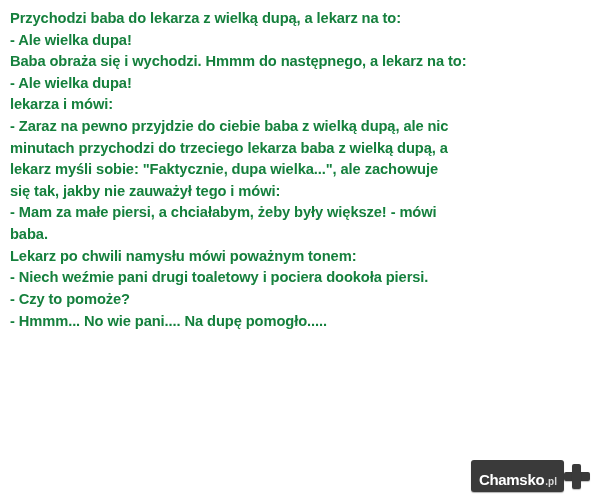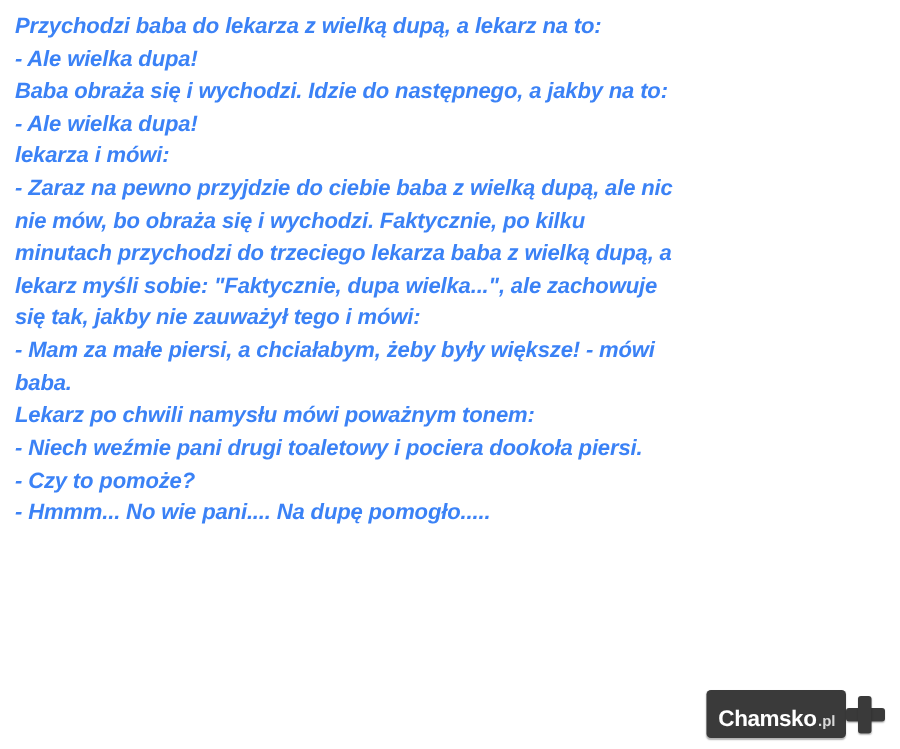--- a/index.html
+++ b/index.html
@@ -16,24 +16,23 @@
   .page {
     position: relative;
     width: 600px;
     height: 499px;
     box-sizing: border-box;
     padding: 8px 10px 0 10px;
   }
   .joke-body {
     font-size: 14.7px;
     font-weight: bold;
-    color: #3b82f6;
+    color: #15803d;
     line-height: 1.47;
     letter-spacing: -0.1px;
-    font-style: italic;
   }
   .joke-line {
     margin: 0;
     padding: 0;
   }
   .watermark {
     position: absolute;
     right: 8px;
     bottom: 8px;
     display: flex;
@@ -89,25 +88,24 @@
   }
 </style>
 </head>
 <body>
 
 <div class="page">
 
   <div class="joke-body">
     <p class="joke-line">Przychodzi baba do lekarza z wielką dupą, a lekarz na to:</p>
     <p class="joke-line">- Ale wielka dupa!</p>
-    <p class="joke-line">Baba obraża się i wychodzi. Idzie do następnego, a jakby na to:</p>
+    <p class="joke-line">Baba obraża się i wychodzi. Hmmm do następnego, a lekarz na to:</p>
     <p class="joke-line">- Ale wielka dupa!</p>
     <p class="joke-line">lekarza i mówi:</p>
     <p class="joke-line">- Zaraz na pewno przyjdzie do ciebie baba z wielką dupą, ale nic</p>
-    <p class="joke-line">nie mów, bo obraża się i wychodzi. Faktycznie, po kilku</p>
     <p class="joke-line">minutach przychodzi do trzeciego lekarza baba z wielką dupą, a</p>
     <p class="joke-line">lekarz myśli sobie: "Faktycznie, dupa wielka...", ale zachowuje</p>
     <p class="joke-line">się tak, jakby nie zauważył tego i mówi:</p>
     <p class="joke-line">- Mam za małe piersi, a chciałabym, żeby były większe! - mówi</p>
     <p class="joke-line">baba.</p>
     <p class="joke-line">Lekarz po chwili namysłu mówi poważnym tonem:</p>
     <p class="joke-line">- Niech weźmie pani drugi toaletowy i pociera dookoła piersi.</p>
     <p class="joke-line">- Czy to pomoże?</p>
     <p class="joke-line">- Hmmm... No wie pani.... Na dupę pomogło.....</p>
   </div>

